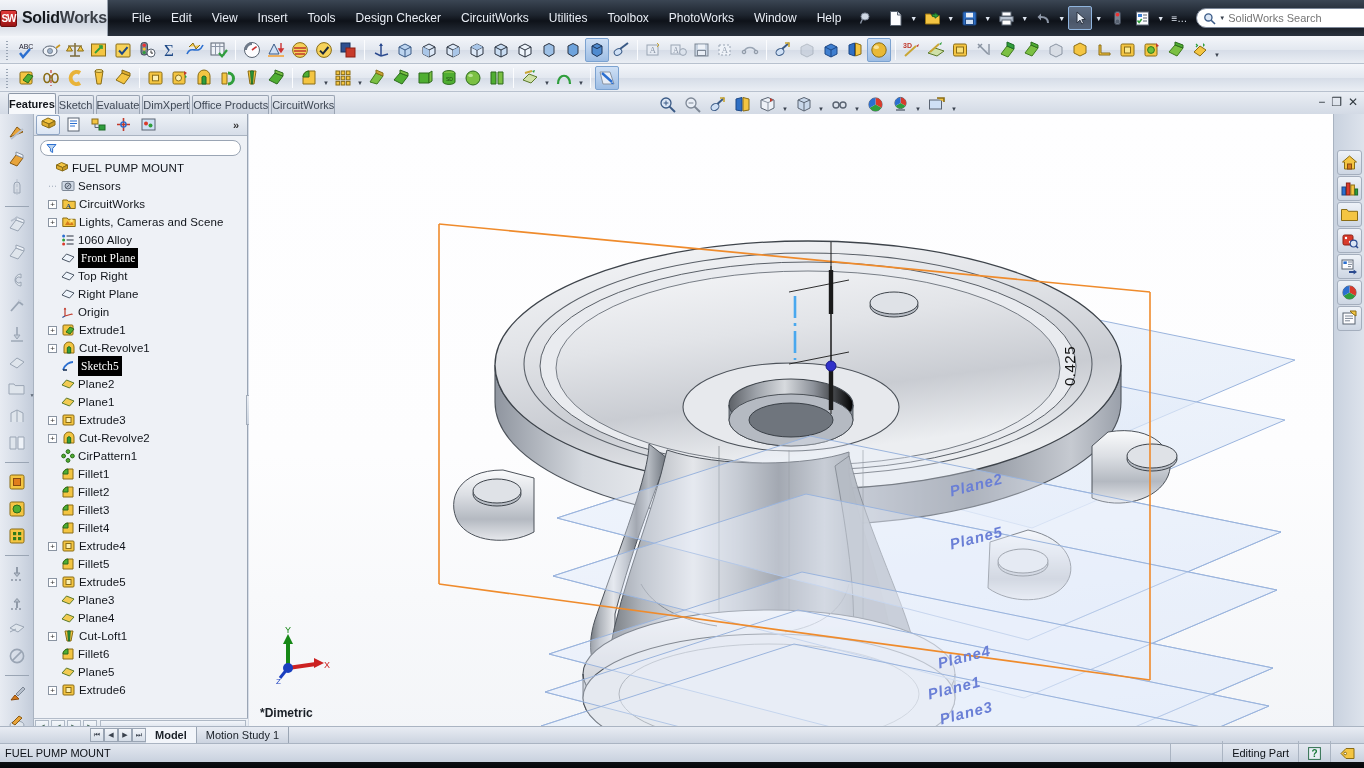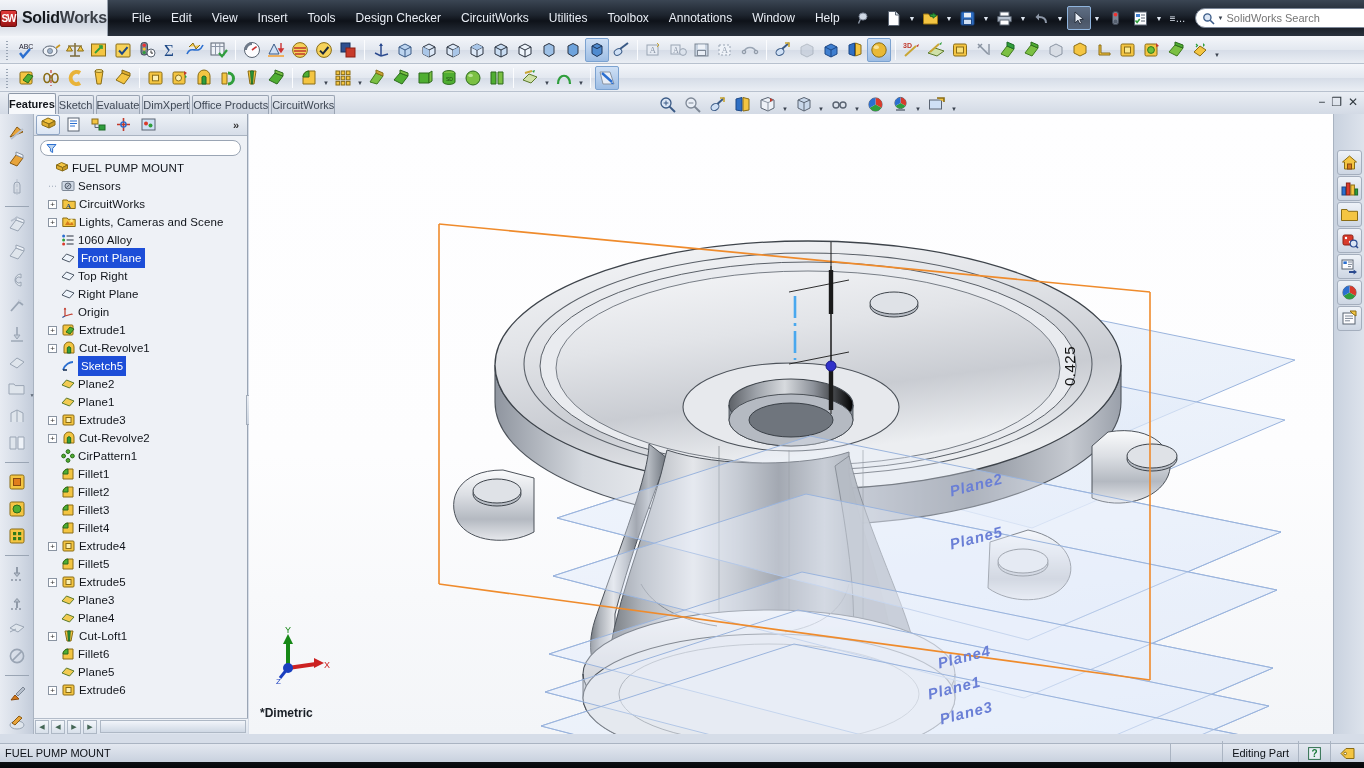--- a/index.html
+++ b/index.html
@@ -121,21 +121,21 @@
               border:1px solid transparent;border-radius:2px;cursor:default; }
   .tree-tab.sel { background:linear-gradient(180deg,#f8fafd,#dbe5f3);border-color:#8fa5c4; }
   .tree-tab.more { margin-left:auto;width:18px;font-size:11px;color:#333;font-weight:bold; }
   .filterbar { margin:4px 6px 3px 6px;height:16px;background:#fff;border:1px solid #9aa5b4;
                border-radius:8px;display:flex;align-items:center;padding:0 5px;gap:4px; }
   .filterbar input { border:0;outline:0;font-size:10px;width:160px;font-family:inherit;background:transparent; }
   .tree-scroll { position:absolute;top:45px;left:0;right:0;bottom:16px;overflow:hidden;
                  background:#eef1f6;padding-left:2px; }
   .trow { height:18px;display:flex;align-items:center;gap:3px;padding-left:6px;white-space:nowrap;cursor:default; }
   .trow .lbl { font-size:11.5px;color:#10141a;letter-spacing:0.1px; }
-  .trow.sel .lbl { background:#1d4ed8;color:#fff;padding:4px 3px; }
+  .trow.sel .lbl { background:#000000;color:#fff;padding:4px 3px;font-family:Liberation Serif, serif; }
   .trow .expander {
     width:9px;height:9px;border:1px solid #8a94a2;background:#fff;
     font-size:8px;line-height:7px;text-align:center;color:#333;margin-right:1px;flex:0 0 9px;
   }
   .trow .nodot { width:9px;flex:0 0 9px;text-align:center;color:#9aa5b4;font-size:9px; }
   .indent1 { padding-left:12px; }
   .ticon { width:15px;height:15px;flex:0 0 15px;display:flex;align-items:center;justify-content:center; }
   .tree-hscroll { position:absolute;bottom:0;left:0;width:214px;height:16px;
                   background:linear-gradient(180deg,#eef2f7,#dde4ee);border-top:1px solid #b3bcc9;
                   display:flex;align-items:center; }
@@ -216,21 +216,21 @@
     <div class="menubar">
       <div class="mi">File</div>
       <div class="mi">Edit</div>
       <div class="mi">View</div>
       <div class="mi">Insert</div>
       <div class="mi">Tools</div>
       <div class="mi">Design Checker</div>
       <div class="mi">CircuitWorks</div>
       <div class="mi">Utilities</div>
       <div class="mi">Toolbox</div>
-      <div class="mi">Annotations</div>
+      <div class="mi">PhotoWorks</div>
       <div class="mi">Window</div>
       <div class="mi">Help</div>
       <div class="tb-btn" style="margin-left:2px">
         <svg width="15" height="15" viewBox="0 0 15 15">
             <ellipse cx="7" cy="5.5" rx="4" ry="3.6" fill="#cfd8e4" stroke="#7a8494"></ellipse>
             <path d="M4.2 8.4 L2.5 12.5" stroke="#8c96a6" stroke-width="1.4" fill="none"></path>
           </svg>
       </div>
     </div>
 
@@ -1646,20 +1646,30 @@
     </div>
     <div class="tp-btn">
       <svg width="19" height="19" viewBox="0 0 19 19">
           <rect x="3" y="4" width="12" height="11" fill="#fdfdff" stroke="#5a6472"></rect>
           <path d="M5 7h8M5 9.4h8M5 11.8h5" stroke="#7d8795"></path>
           <path d="M10 2 L16 2 L16 7 L13 5z" fill="#f4c542" stroke="#8a6d16"></path>
         </svg>
     </div>
   </div>
 
+  <div class="doctabs">
+    <div class="dt-navs">
+      <div class="dt-nav">⏮</div>
+      <div class="dt-nav">◀</div>
+      <div class="dt-nav">▶</div>
+      <div class="dt-nav">⏭</div>
+    </div>
+    <div class="dtab active">Model</div>
+    <div class="dtab">Motion Study 1</div>
+  </div>
 
   <div class="statusbar">
     <div class="sb-text">FUEL PUMP MOUNT</div>
     <div class="sb-right">
       <div class="sb-pad"></div>
       <div class="sb-cell">Editing Part</div>
       <div class="sb-cell">
         <svg width="13" height="13" viewBox="0 0 13 13">
             <rect x="0.6" y="0.6" width="11.8" height="11.8" fill="#e9eef6" stroke="#2f6f4f"></rect>
             <text x="3.4" y="10" font-size="10" fill="#1a7a3a" font-family="Liberation Sans" font-weight="bold">?</text>

